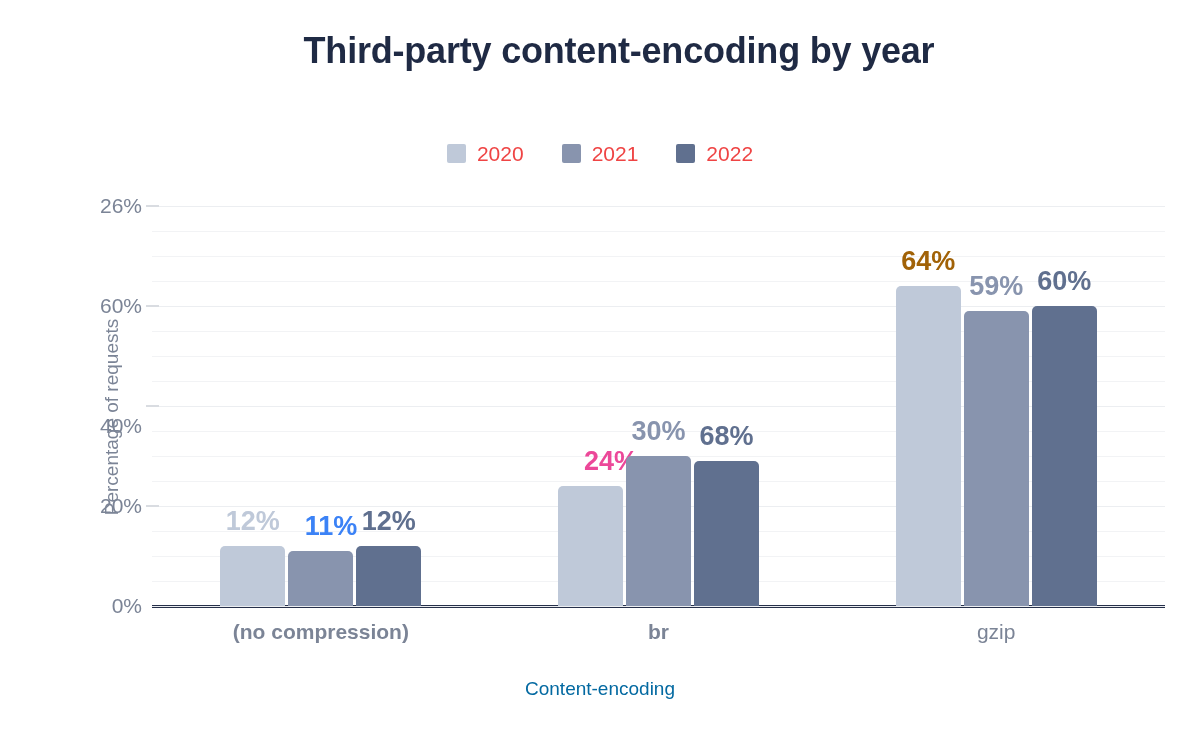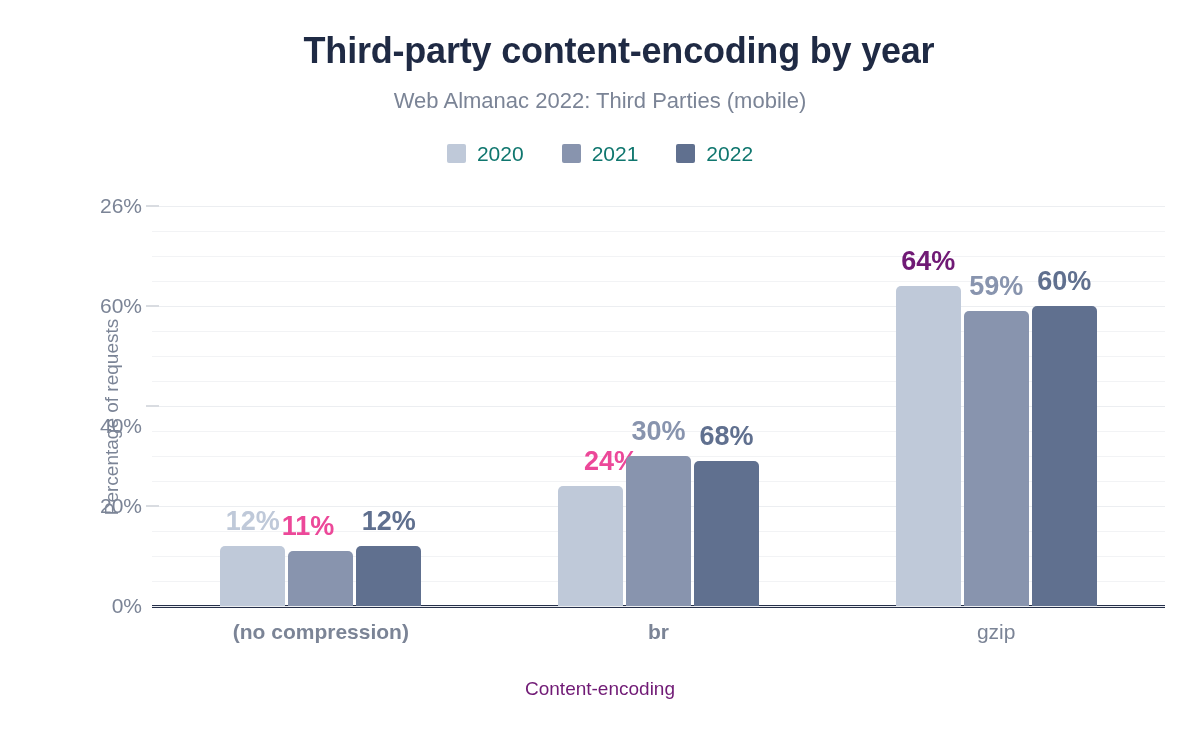--- a/index.html
+++ b/index.html
@@ -58,21 +58,21 @@
     gap: 11px;
   }
   .legend-swatch {
     width: 19px;
     height: 19px;
     border-radius: 2px;
     display: block;
   }
   .legend-label {
     font-size: 21px;
-    color: #0f766e;
+    color: #ef4444;
     line-height: 1;
   }
 
   
   
   .plot {
     position: absolute;
     left: 152px;
     top: 206px;
     width: 1013px;
@@ -158,30 +158,29 @@
     transform: translateX(-50%);
     white-space: nowrap;
   }
   .x-axis-title {
     position: absolute;
     top: 678px;
     left: 0;
     width: 1200px;
     text-align: center;
     font-size: 19px;
-    color: #701a75;
+    color: #0369a1;
   }
 </style>
 </head>
 <body>
 
 <div id="chart-root">
 
   <div class="chart-title">Third-party content-encoding by year</div>
-  <div class="chart-subtitle">Web Almanac 2022: Third Parties (mobile)</div>
 
   <div class="legend" id="legend">
       <div class="legend-item">
         <span class="legend-swatch" style="background: rgb(191, 201, 217);"></span>
         <span class="legend-label">2020</span>
       </div>
       <div class="legend-item">
         <span class="legend-swatch" style="background: rgb(136, 148, 174);"></span>
         <span class="legend-label">2021</span>
       </div>
@@ -210,31 +209,31 @@
         <div class="gridline major" style="top: 100px;"></div>
         <div class="gridline" style="top: 75px;"></div>
         <div class="gridline" style="top: 50px;"></div>
         <div class="gridline" style="top: 25px;"></div>
         <div class="gridline major" style="top: 0px;"></div>
       </div>
     <div class="bars-layer" id="bars-layer">
         <div class="bar" style="left: 68.3333px; width: 65px; height: 60px; background: rgb(191, 201, 217);"></div>
         <div class="bar-label" style="left: 100.833px; top: 302px; color: rgb(191, 201, 217);">12%</div>
         <div class="bar" style="left: 136.333px; width: 65px; height: 55px; background: rgb(136, 148, 174);"></div>
-        <div class="bar-label" style="left: 156px; top: 307px; color: #ec4899;">11%</div>
+        <div class="bar-label" style="left: 179px; top: 307px; color: #3b82f6;">11%</div>
         <div class="bar" style="left: 204.333px; width: 65px; height: 60px; background: rgb(96, 112, 143);"></div>
         <div class="bar-label" style="left: 236.833px; top: 302px; color: rgb(96, 112, 143);">12%</div>
         <div class="bar" style="left: 406px; width: 65px; height: 120px; background: rgb(191, 201, 217);"></div>
         <div class="bar-label" style="left: 459px; top: 242px; color: #ec4899;">24%</div>
         <div class="bar" style="left: 474px; width: 65px; height: 150px; background: rgb(136, 148, 174);"></div>
         <div class="bar-label" style="left: 506.5px; top: 212px; color: rgb(136, 148, 174);">30%</div>
         <div class="bar" style="left: 542px; width: 65px; height: 145px; background: rgb(96, 112, 143);"></div>
         <div class="bar-label" style="left: 574.5px; top: 217px; color: rgb(96, 112, 143);">68%</div>
         <div class="bar" style="left: 743.667px; width: 65px; height: 320px; background: rgb(191, 201, 217);"></div>
-        <div class="bar-label" style="left: 776.167px; top: 42px; color: #701a75;">64%</div>
+        <div class="bar-label" style="left: 776.167px; top: 42px; color: #a16207;">64%</div>
         <div class="bar" style="left: 811.667px; width: 65px; height: 295px; background: rgb(136, 148, 174);"></div>
         <div class="bar-label" style="left: 844.167px; top: 67px; color: rgb(136, 148, 174);">59%</div>
         <div class="bar" style="left: 879.667px; width: 65px; height: 300px; background: rgb(96, 112, 143);"></div>
         <div class="bar-label" style="left: 912.167px; top: 62px; color: rgb(96, 112, 143);">60%</div>
       </div>
   </div>
 
   <div id="y-ticks">
       <div class="y-tick" style="top: 606px;">0%</div>
       <div class="y-tick-dash" style="top: 606px; background: transparent;"></div>

